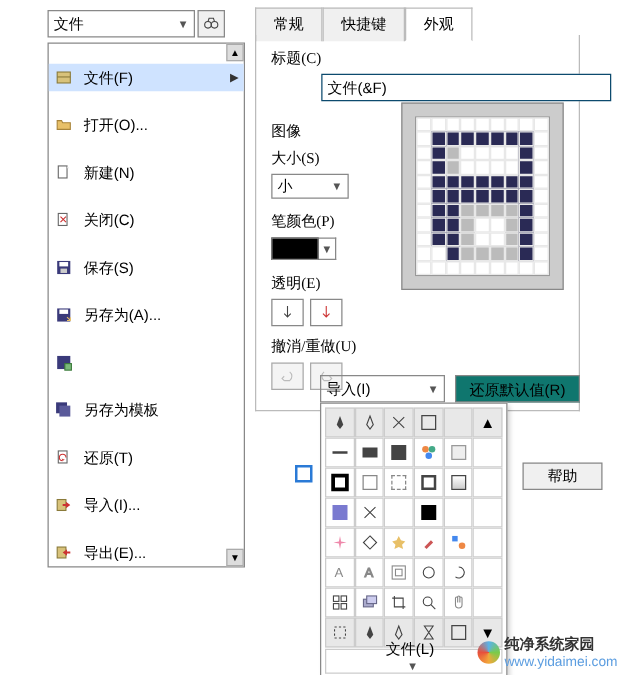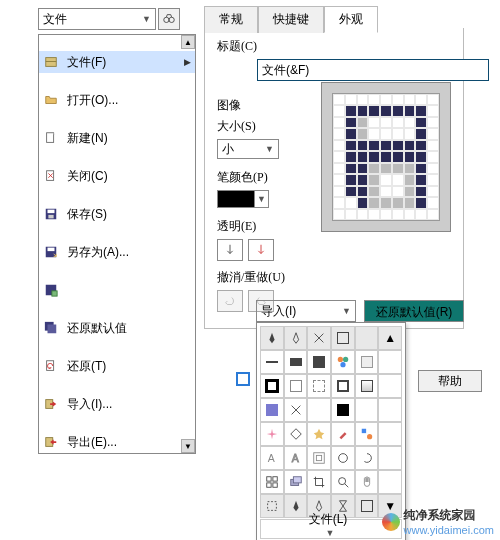--- a/index.html
+++ b/index.html
@@ -146,21 +146,21 @@
         </svg>
       </span>
   </div>
   <div class="menu-item">
     <span class="menu-icon">
         <svg viewBox="0 0 16 16">
           <rect x="1" y="1" width="10" height="10" fill="#3a3a7a"></rect>
           <rect x="4" y="4" width="10" height="10" fill="#5a5a9a"></rect>
         </svg>
       </span>
-    <span class="menu-label">还原默认值</span>
+    <span class="menu-label">另存为模板</span>
   </div>
   <div class="menu-item">
     <span class="menu-icon">
         <svg viewBox="0 0 16 16">
           <rect x="3" y="2" width="8" height="11" fill="#fff" stroke="#666"></rect>
           <path d="M7 11a3 3 0 1 1 3-3" fill="none" stroke="#c33"></path>
           <path d="M6 9l1 2 2-1" fill="#c33"></path>
         </svg>
       </span>
     <span class="menu-label">还原(T)</span>

